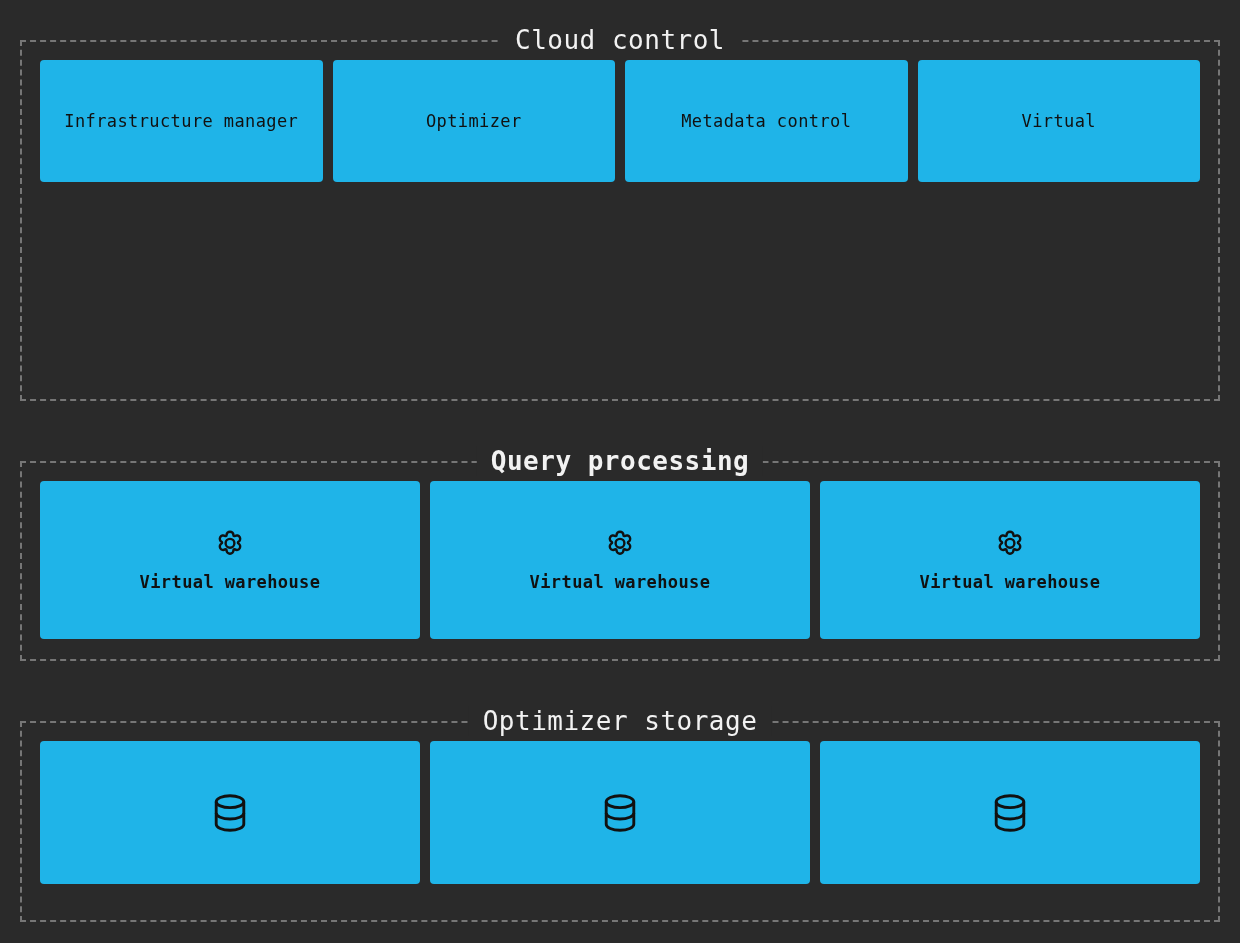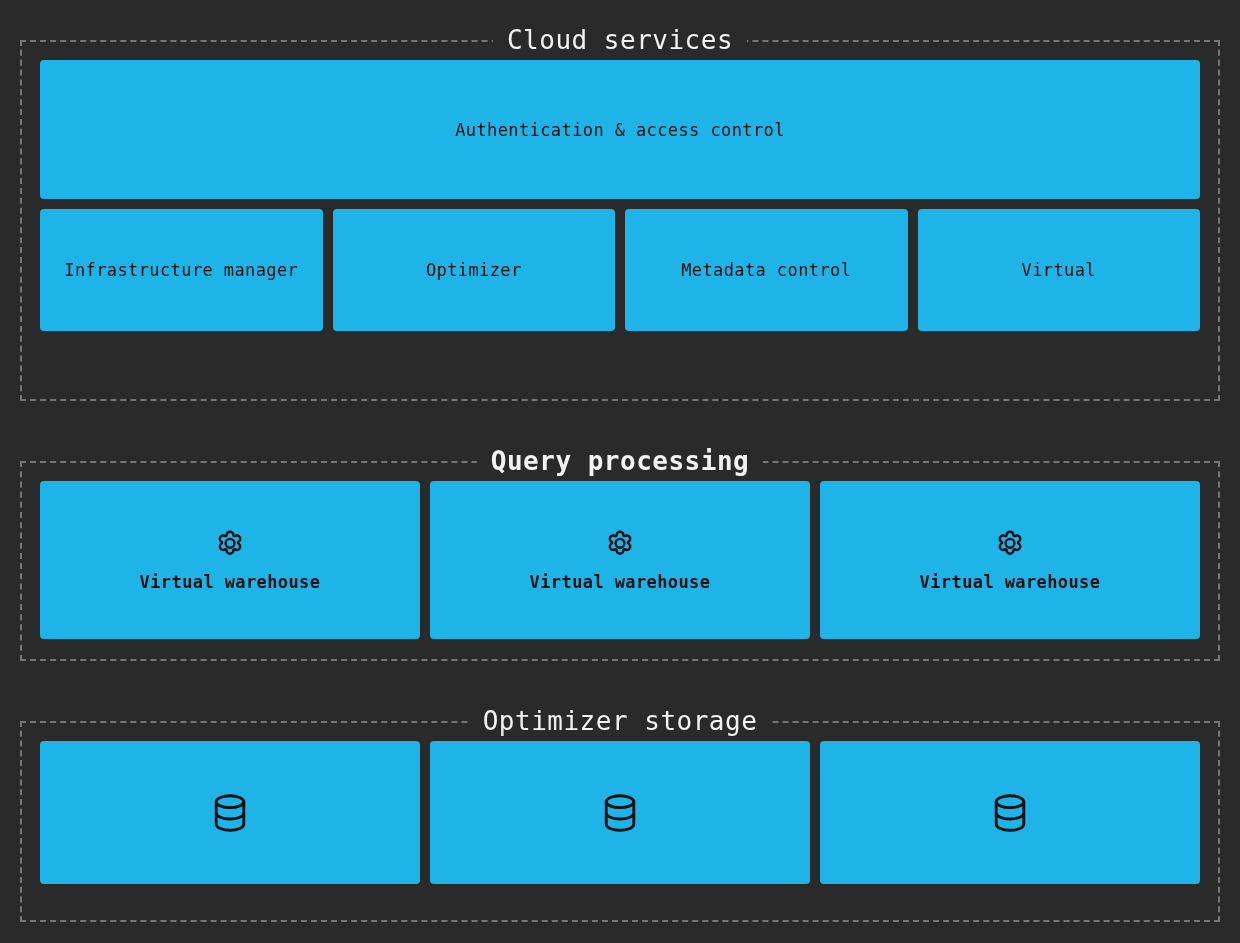--- a/index.html
+++ b/index.html
@@ -105,29 +105,24 @@
 
   
   .node.store .node-icon { margin-bottom: 0; }
 </style>
 </head>
 <body>
 
 <div id="diagram">
 
   <div class="group" id="group-cloud">
-    <div class="group-title">Cloud services</div>
+    <div class="group-title">Cloud control</div>
 
     <div class="group-body">
 
-      <div class="row" id="cloud-row-top">
-        <div class="node tall">
-          <span class="node-label">Authentication &amp; access control</span>
-        </div>
-      </div>
 
       <div class="row" id="cloud-row-bottom">
         <div class="node medium">
           <span class="node-label">Infrastructure manager</span>
         </div>
         <div class="node medium">
           <span class="node-label">Optimizer</span>
         </div>
         <div class="node medium">
           <span class="node-label">Metadata control</span>

